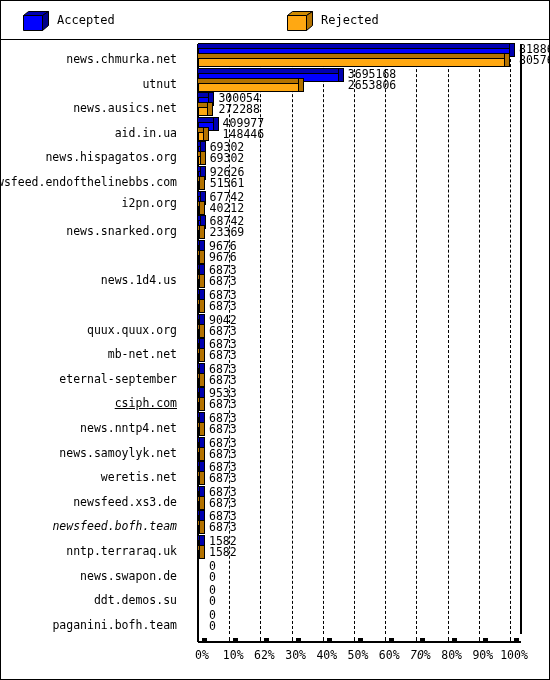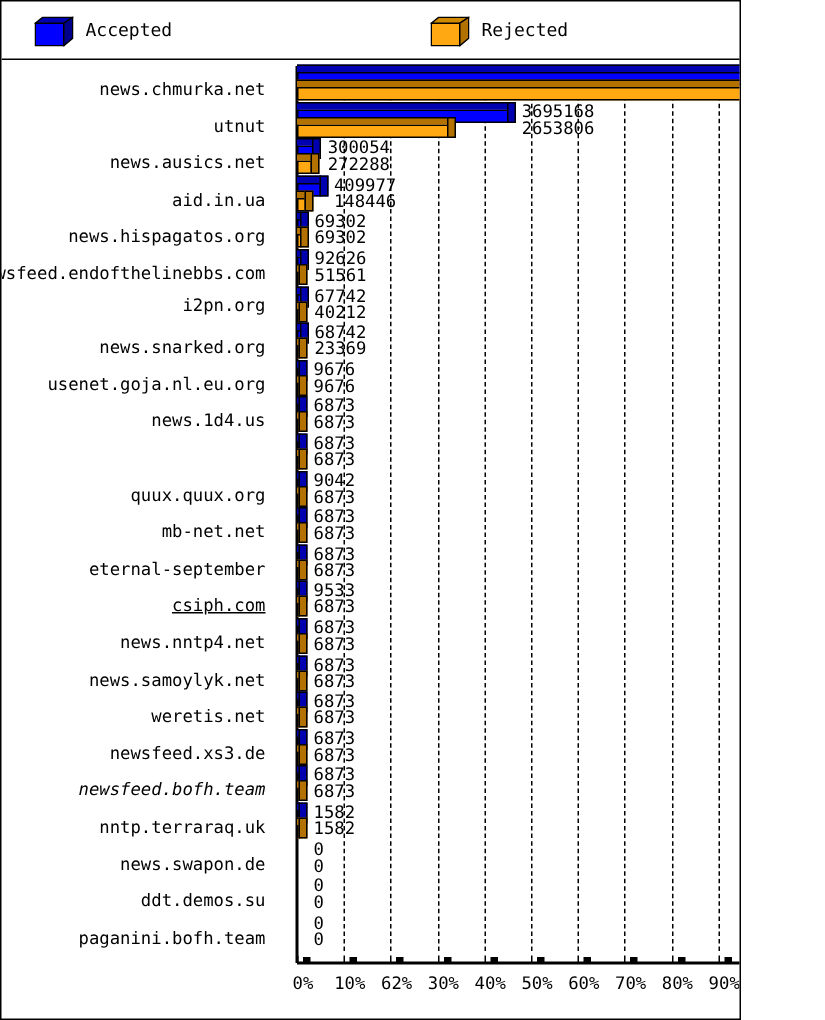--- a/index.html
+++ b/index.html
@@ -2,21 +2,21 @@
 <html><head>
 <meta charset="utf-8">
 <style>
   html,body{margin:0;padding:0;background:#ffffff;}
   body{
     width:550px;height:680px;
     font-family:"DejaVu Sans Mono","Liberation Mono",monospace;
     -webkit-font-smoothing:none;
   }
   #page{
-    position:relative;width:494px;height:680px;
+    position:relative;width:550px;height:680px;
     box-sizing:border-box;
     border:1px solid #000;
     background:#fff;overflow:hidden;
   }
 
   
   #legend{
     position:absolute;left:0;top:0;width:548px;height:39px;
     border-bottom:1px solid #000;
     box-sizing:border-box;
@@ -137,21 +137,20 @@
 
     <div id="ylabels">
         <div class="ylabel" style="top: 13px;">news.chmurka.net</div>
         <div class="ylabel" style="top: 37.6px;">utnut</div>
         <div class="ylabel" style="top: 62.2px;">news.ausics.net</div>
         <div class="ylabel" style="top: 86.8px;">aid.in.ua</div>
         <div class="ylabel" style="top: 111.4px;">news.hispagatos.org</div>
         <div class="ylabel" style="top: 136px;">newsfeed.endofthelinebbs.com</div>
         <div class="ylabel" style="top: 157px;">i2pn.org</div>
         <div class="ylabel" style="top: 185.2px;">news.snarked.org</div>
-        <div class="ylabel" style="top: 209.8px;">usenet.goja.nl.eu.org</div>
         <div class="ylabel" style="top: 234.4px;">news.1d4.us</div>
         <div class="ylabel" style="top: 283.6px;">quux.quux.org</div>
         <div class="ylabel" style="top: 308.2px;">mb-net.net</div>
         <div class="ylabel" style="top: 332.8px;">eternal-september</div>
         <div class="ylabel" style="top: 357.4px; text-decoration: underline;">csiph.com</div>
         <div class="ylabel" style="top: 382px;">news.nntp4.net</div>
         <div class="ylabel" style="top: 406.6px;">news.samoylyk.net</div>
         <div class="ylabel" style="top: 431.2px;">weretis.net</div>
         <div class="ylabel" style="top: 455.8px;">newsfeed.xs3.de</div>
         <div class="ylabel" style="top: 480.4px; font-style: italic;">newsfeed.bofh.team</div>
@@ -457,21 +456,21 @@
         <div class="tick-lower" style="left: 325.8px;"></div>
         <div class="xtick-label" style="left: 305.8px; width: 40px;">40%</div>
         <div class="tick" style="left: 353px;"></div>
         <div class="tick-lower" style="left: 357px;"></div>
         <div class="xtick-label" style="left: 337px; width: 40px;">50%</div>
         <div class="tick" style="left: 384.2px;"></div>
         <div class="tick-lower" style="left: 388.2px;"></div>
         <div class="xtick-label" style="left: 368.2px; width: 40px;">60%</div>
         <div class="tick" style="left: 415.4px;"></div>
         <div class="tick-lower" style="left: 419.4px;"></div>
-        <div class="xtick-label" style="left: 399.4px; width: 40px;">70%</div>
+        <div class="xtick-label" style="left: 399.4px; width: 40px; font-style: italic;">70%</div>
         <div class="tick" style="left: 446.6px;"></div>
         <div class="tick-lower" style="left: 450.6px;"></div>
         <div class="xtick-label" style="left: 430.6px; width: 40px;">80%</div>
         <div class="tick" style="left: 477.8px;"></div>
         <div class="tick-lower" style="left: 481.8px;"></div>
         <div class="xtick-label" style="left: 461.8px; width: 40px;">90%</div>
         <div class="tick" style="left: 509px;"></div>
         <div class="tick-lower" style="left: 513px;"></div>
         <div class="xtick-label" style="left: 493px; width: 40px;">100%</div>
       </div>

